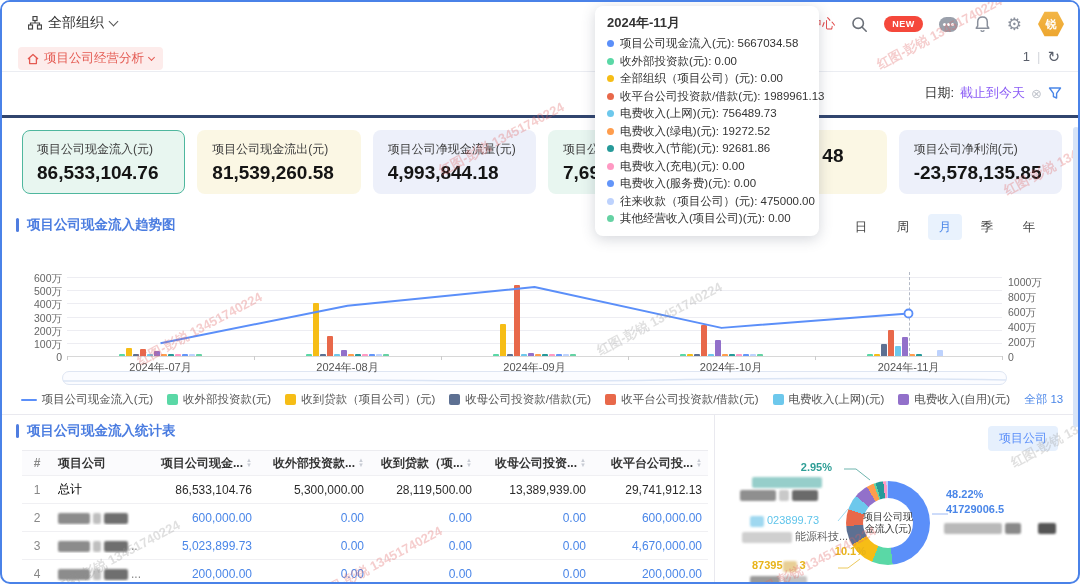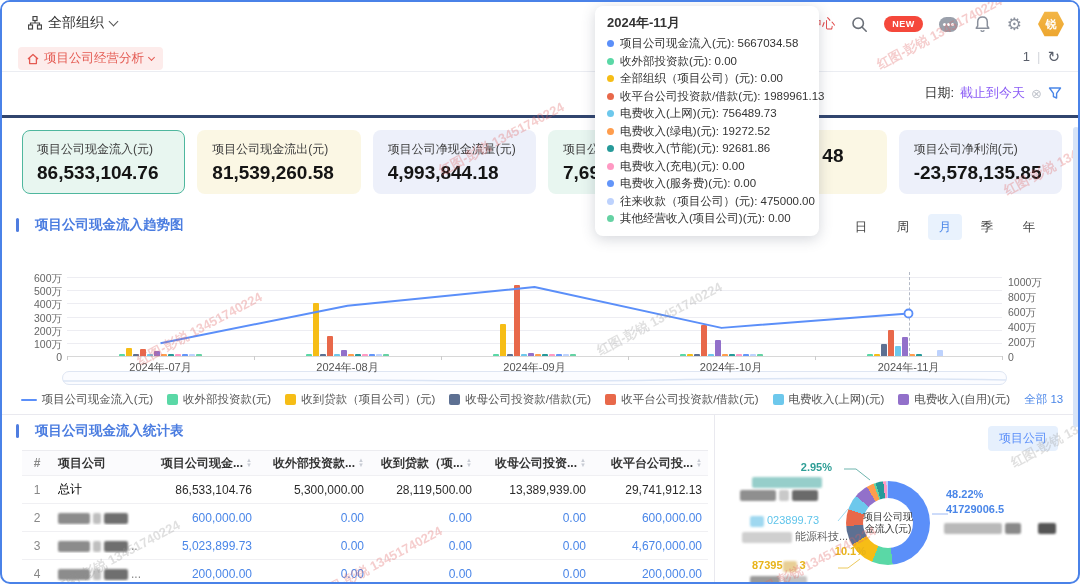--- a/index.html
+++ b/index.html
@@ -39,21 +39,21 @@
   .kpis{position:absolute;left:20px;top:128px;width:1040px;display:flex;gap:12px;}
   .kpi{flex:1;height:64px;border-radius:8px;padding:10px 14px;cursor:pointer;border:1px solid transparent;}
   .kpi.mint{background:#e8f6f0;}
   .kpi.mint.sel{border-color:#4fb79e;}
   .kpi.cream{background:#fbf7e4;}
   .kpi.lavender{background:#edf0fa;}
   .kpi-label{font-size:12px;color:#3d3d3d;margin-bottom:4px;white-space:nowrap;overflow:hidden;}
   .kpi-value{font-size:19px;font-weight:bold;color:#141414;white-space:nowrap;}
 
   
-  .sec-head{position:absolute;left:14px;display:flex;align-items:center;gap:16px;}
+  .sec-head{position:absolute;left:14px;display:flex;align-items:center;gap:8px;}
   .sec-bar{width:3px;height:14px;background:#4f7de0;border-radius:2px;}
   .sec-title{font-size:13.5px;font-weight:bold;color:#4a7ce0;}
   .periods{position:absolute;right:32px;top:212px;display:flex;gap:8px;}
   .period{width:34px;height:26px;display:flex;align-items:center;justify-content:center;font-size:12.5px;color:#444;border-radius:4px;cursor:pointer;}
   .period.active{background:#e9f2fd;color:#4a86e8;}
 
   
   #chart{position:absolute;left:0;top:250px;width:1080px;height:170px;}
   .gridline{position:absolute;left:65px;width:935px;height:1px;background:#ededf2;}
   .axis-x{position:absolute;left:65px;top:104px;width:935px;height:1px;background:#d8d8d8;}

